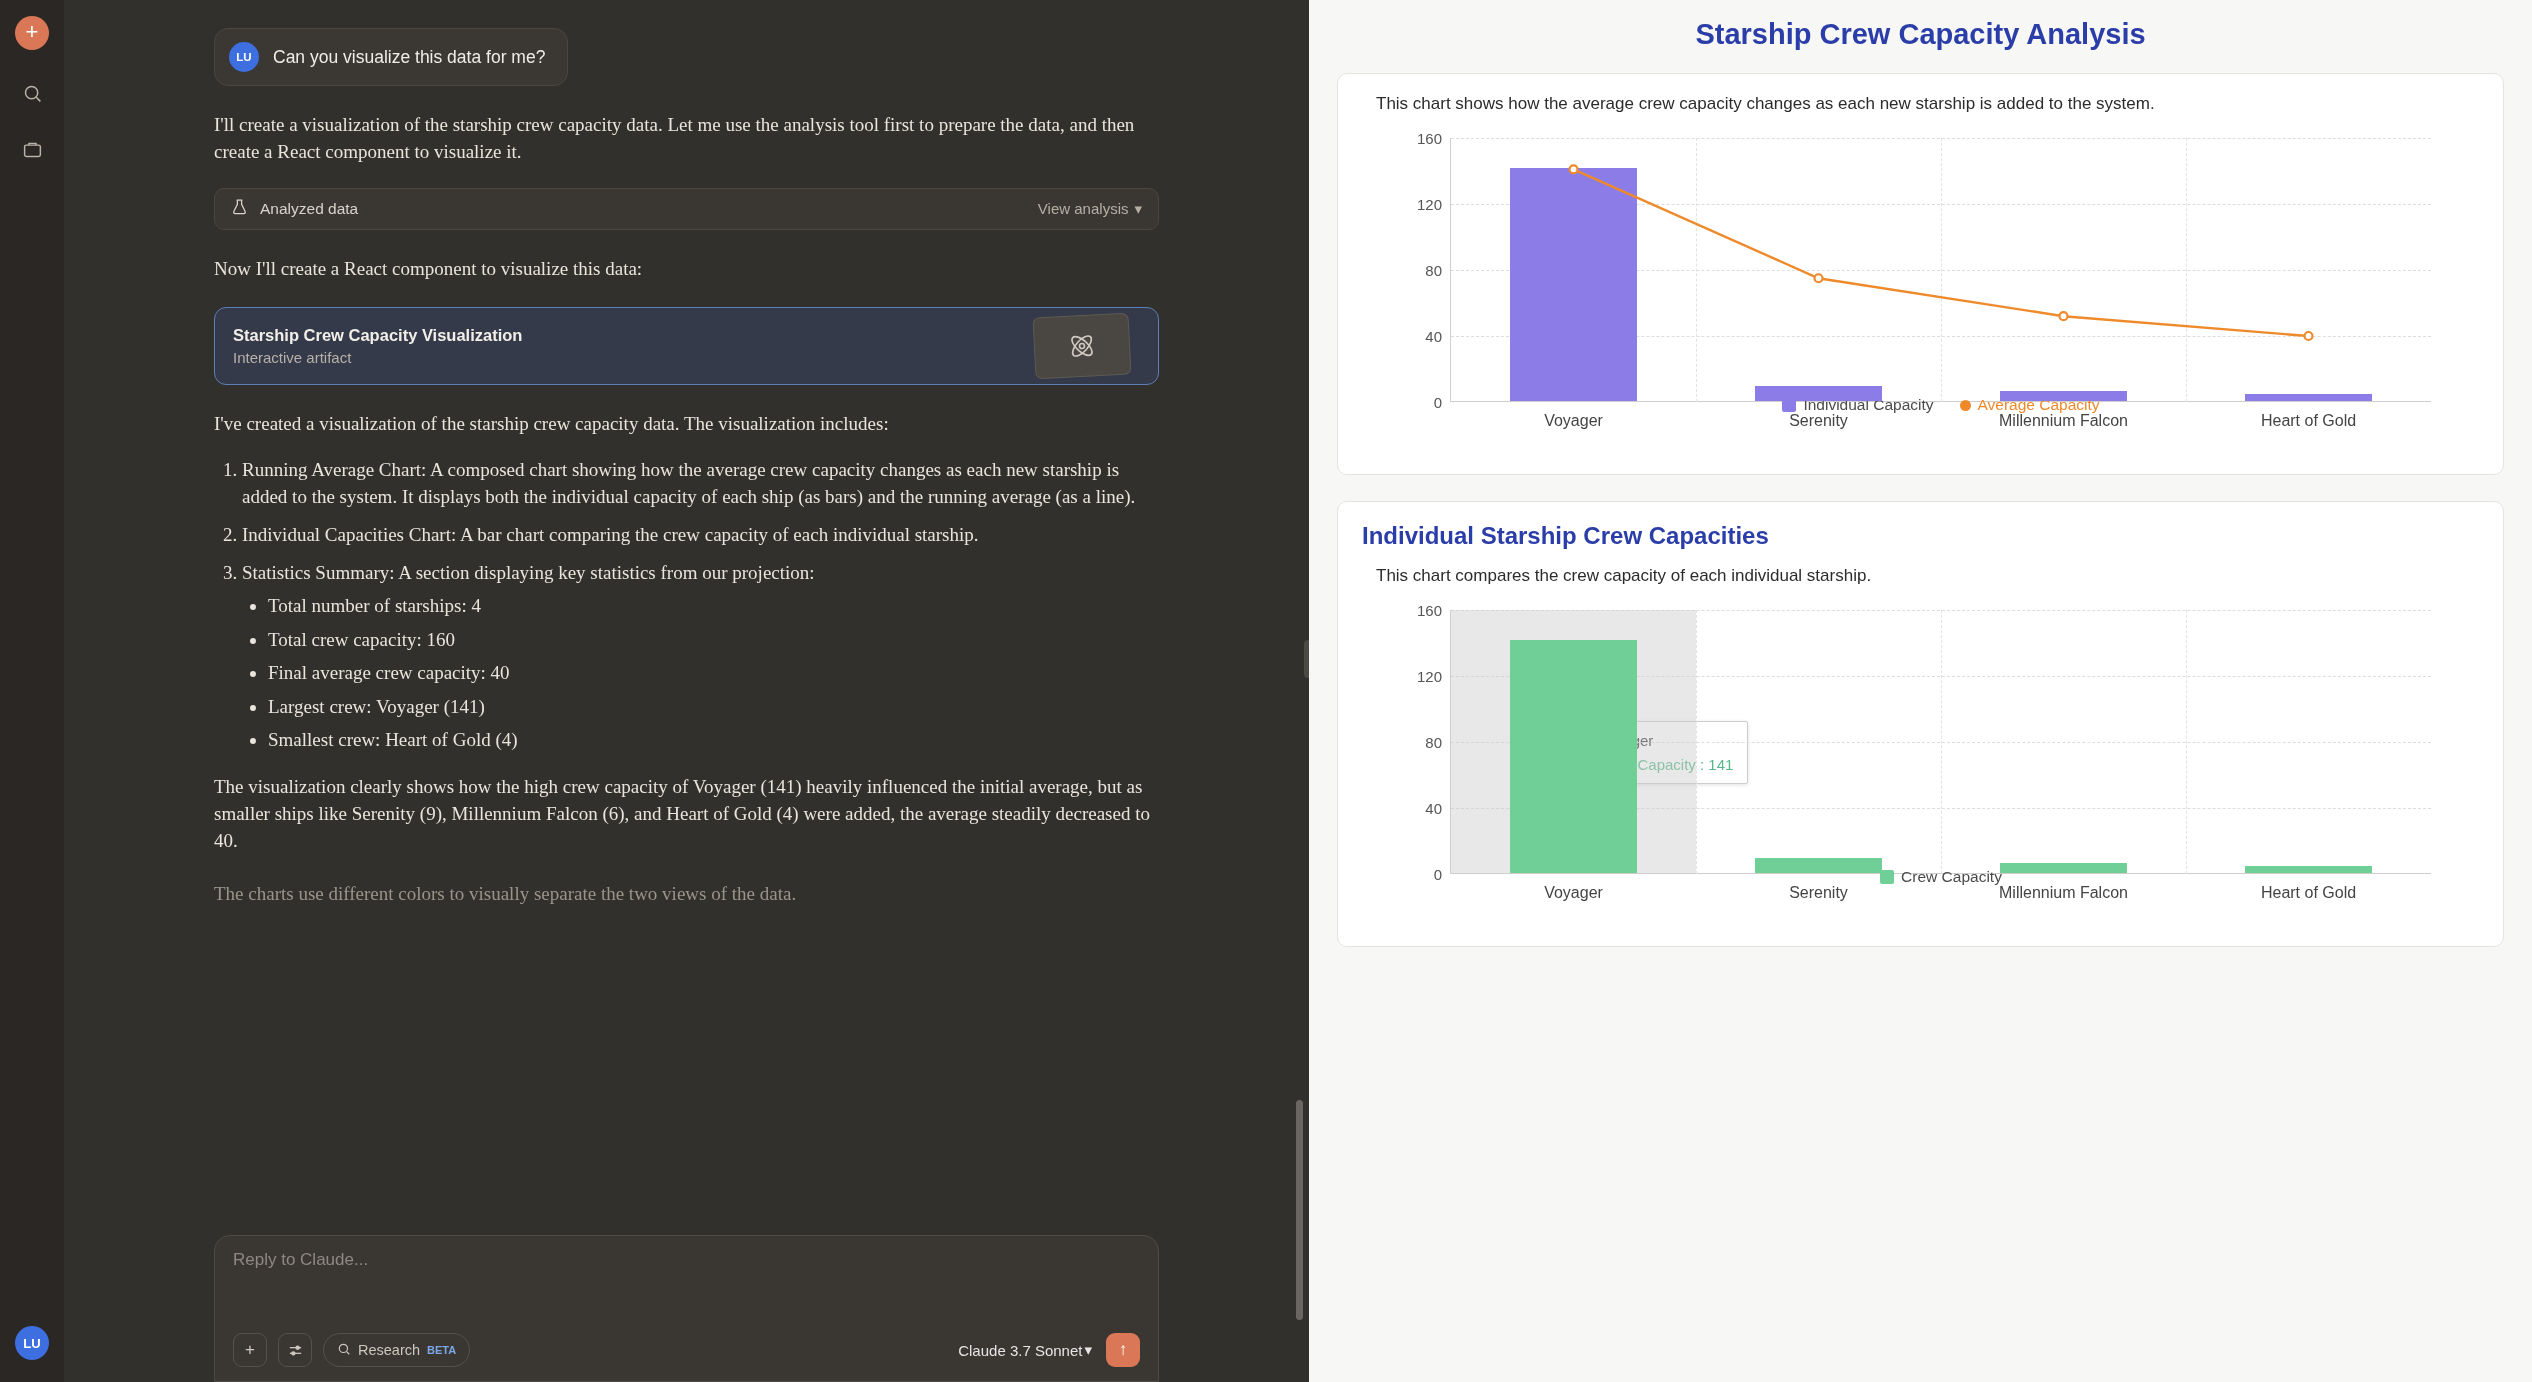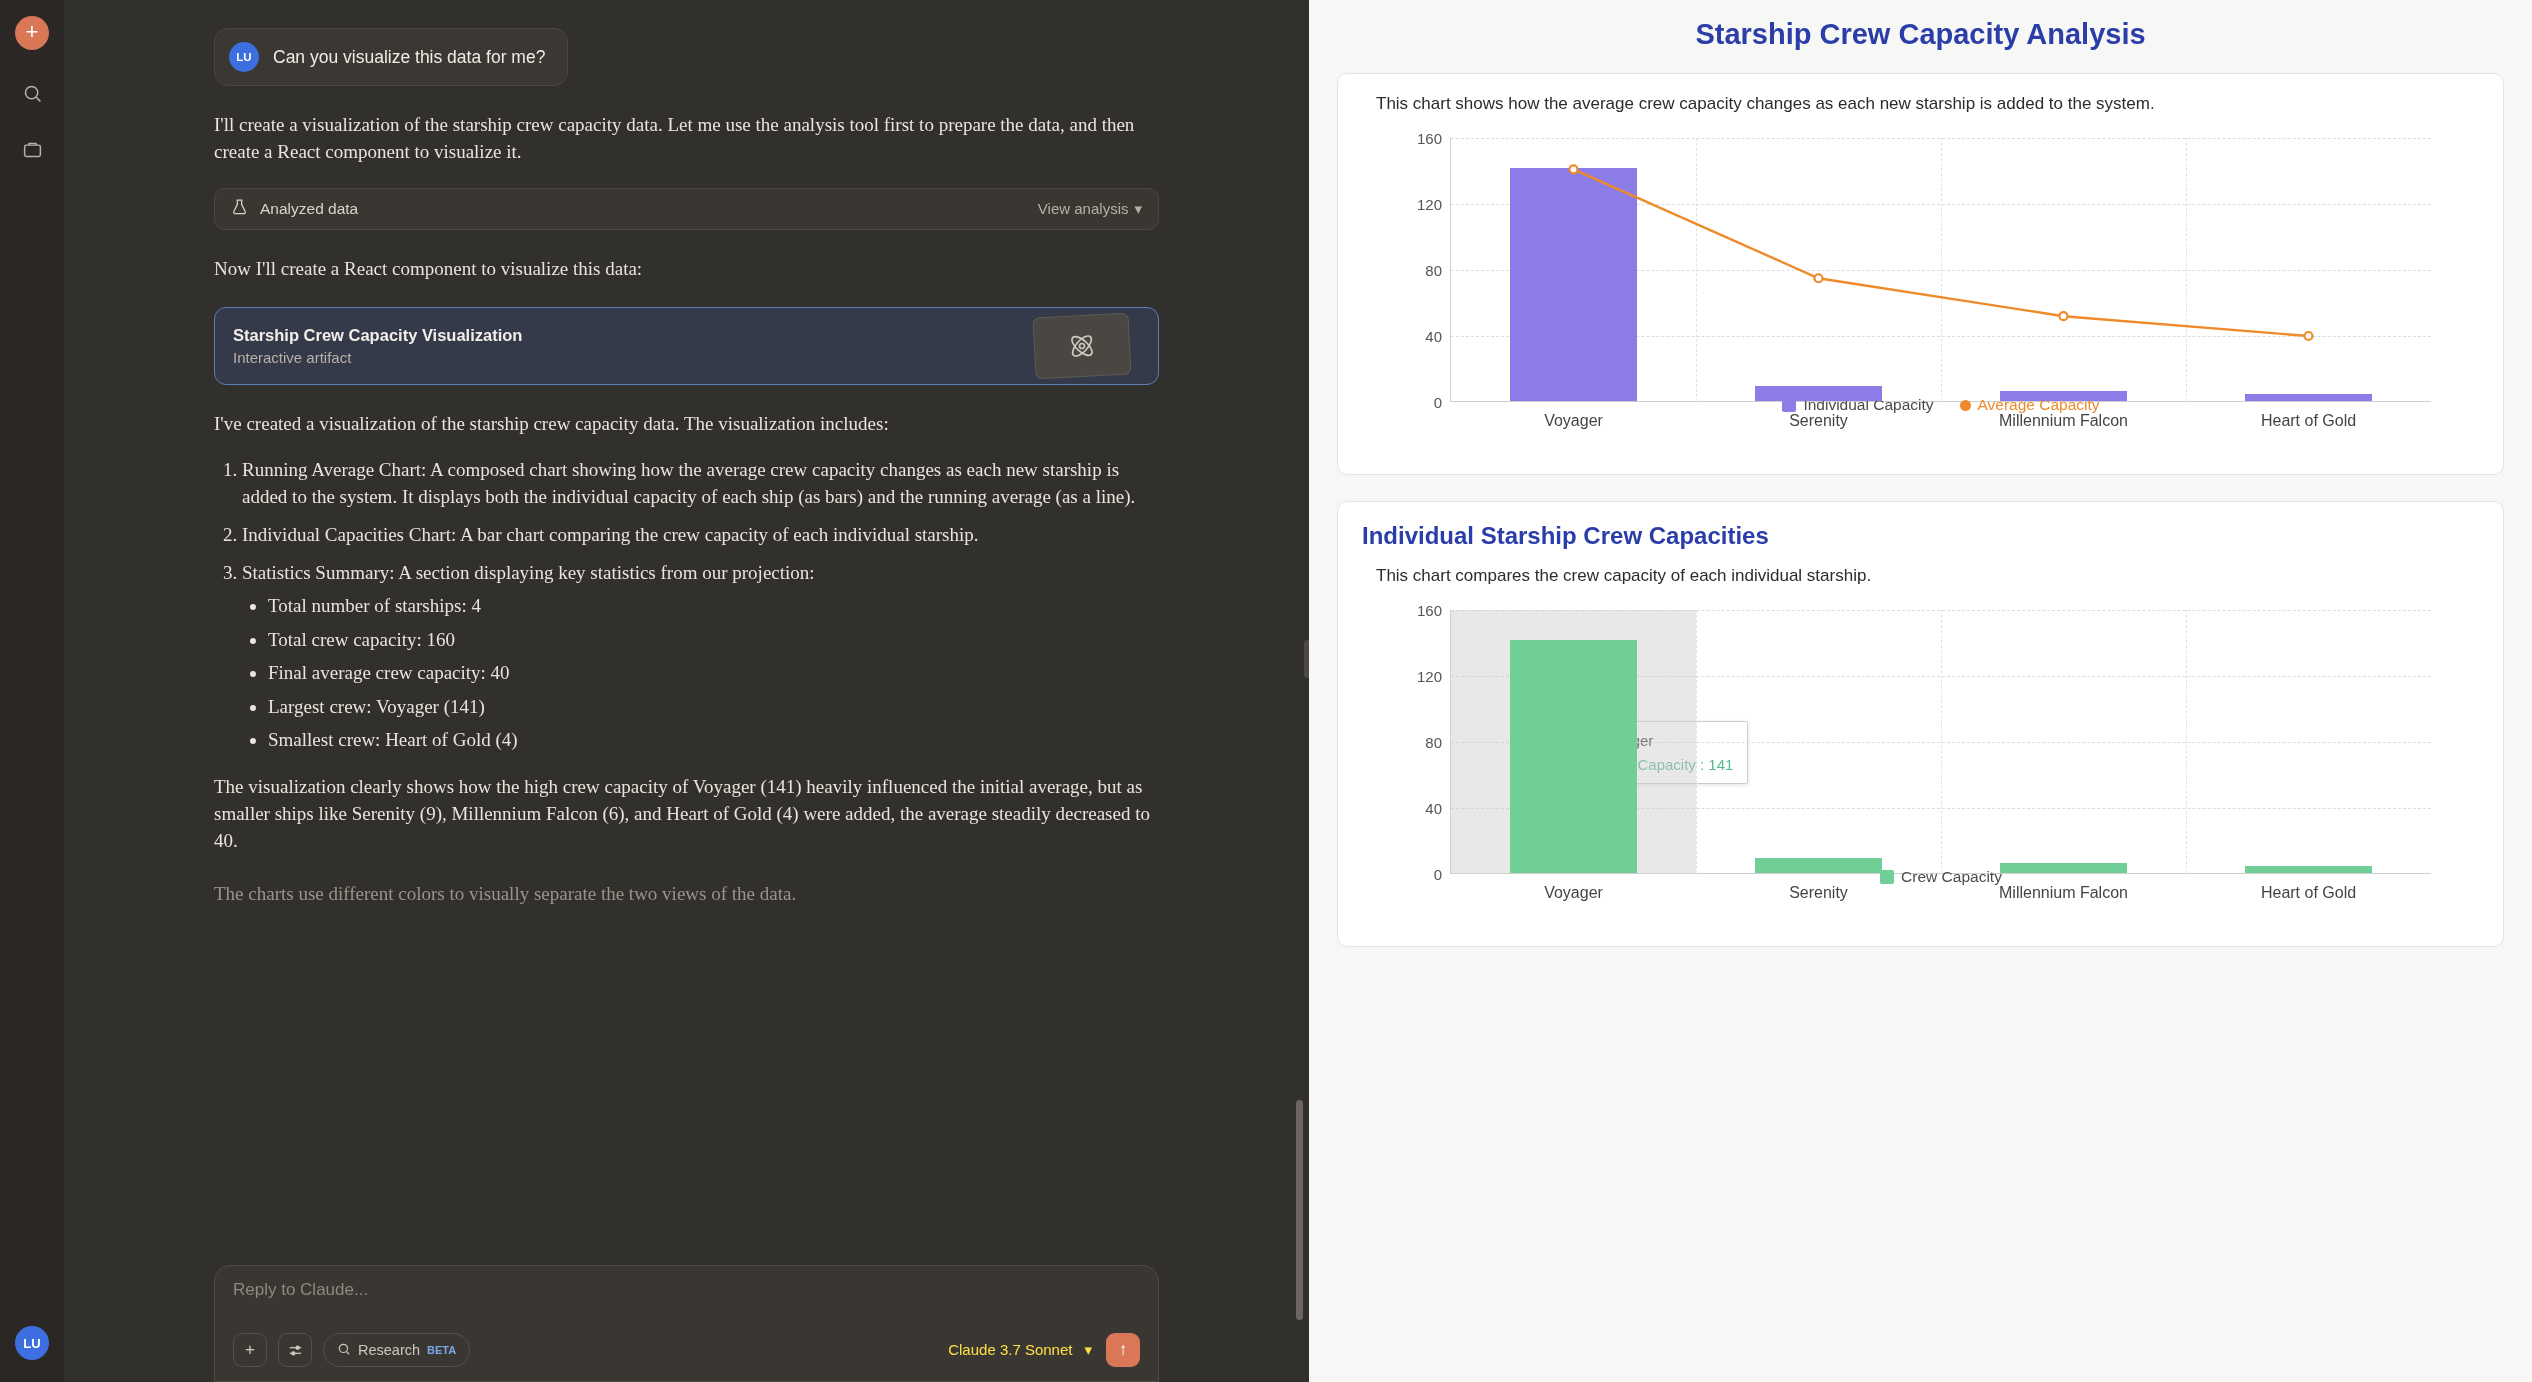--- a/index.html
+++ b/index.html
@@ -90,37 +90,37 @@
   .bold { font-weight: normal; }
 
   .closing { margin-top:20px; }
   .faded { color:#9a948b; }
 
   
   .composer {
     position:absolute; left:150px; right:150px; bottom:0;
     background:#3a3733; border:1px solid #4e4a45;
     border-top-left-radius:16px; border-top-right-radius:16px;
-    height:117px; padding:14px 18px;
+    height:147px; padding:14px 18px;
   }
   .composer .ph { color:#8e8880; font-size:17px; }
   .composer .row {
     position:absolute; left:18px; right:18px; bottom:14px;
     display:flex; align-items:center; justify-content:space-between;
   }
   .cbtn {
     width:34px;height:34px;border-radius:9px;border:1px solid #555049;
     color:#cdc7be;display:flex;align-items:center;justify-content:center;font-size:17px;
   }
   .research {
     height:34px;border-radius:17px;border:1px solid #555049;color:#cdc7be;
     display:flex;align-items:center;gap:7px;padding:0 13px;font-size:14.5px;
   }
   .beta { color:#7ba7e8; font-size:11px; font-weight:bold; }
-  .model { color:#fde047; font-size:15px; display:flex; gap:12px; }
+  .model { color:#e5e5e5; font-size:15px; display:flex; align-items:center; gap:2px; }
   .send {
     width:34px;height:34px;border-radius:9px;background:#d97757;color:#fff;
     display:flex;align-items:center;justify-content:center;font-size:17px;
   }
   .scrollbar {
     position:absolute; right:6px; top:1100px; width:7px; height:220px;
     background:#6b6660; border-radius:4px;
   }
   .divider-handle {
     position:absolute; right:-4px; top:640px; width:9px; height:38px;

